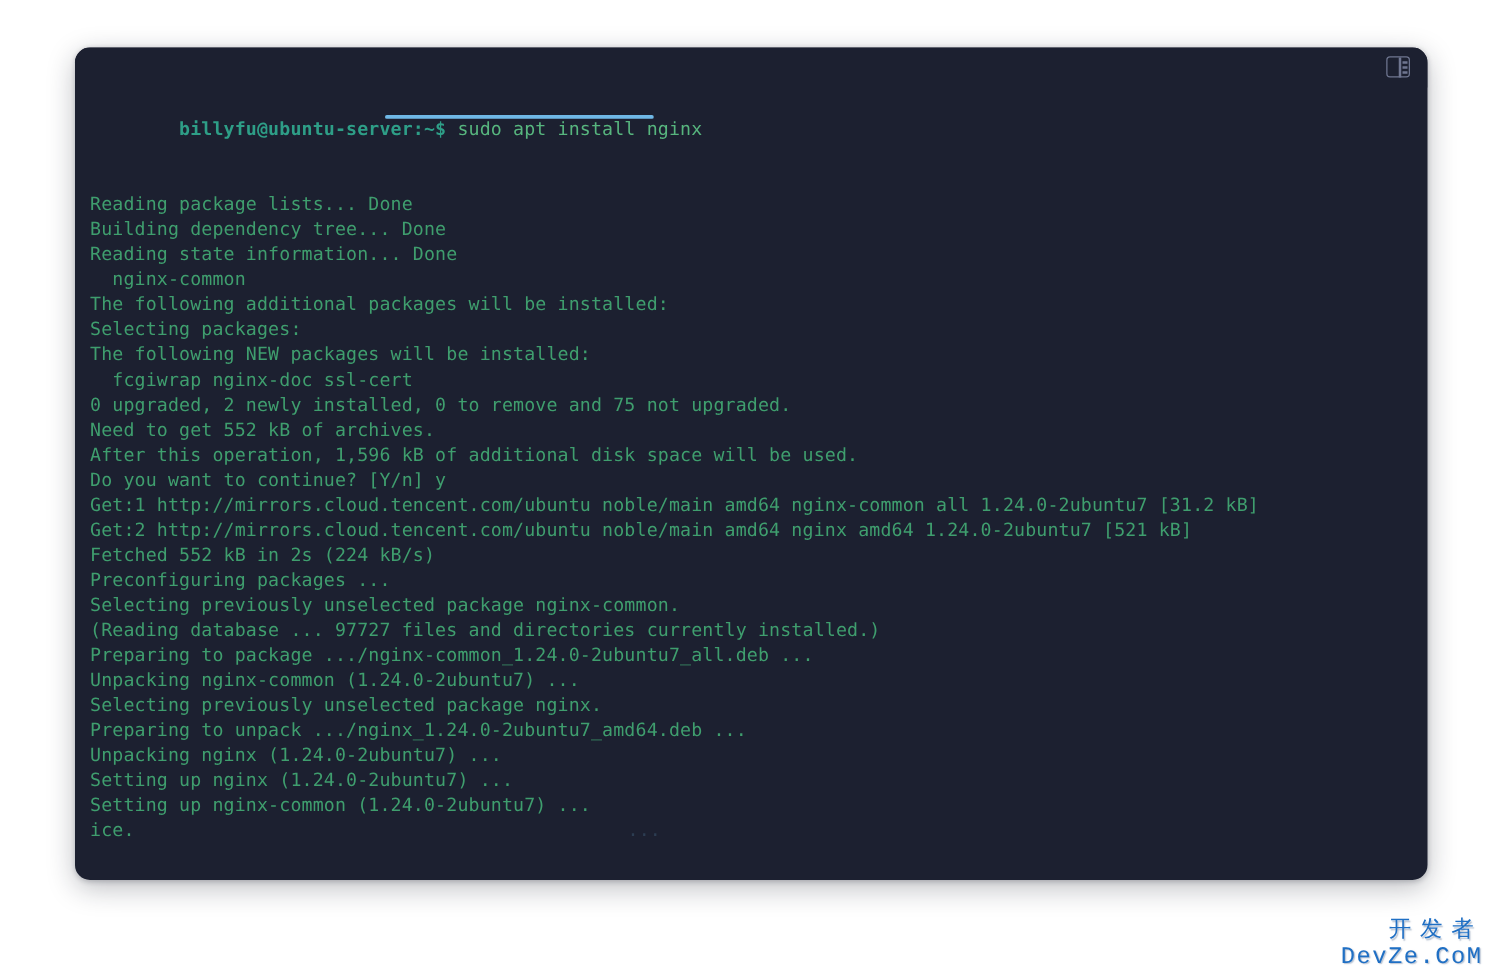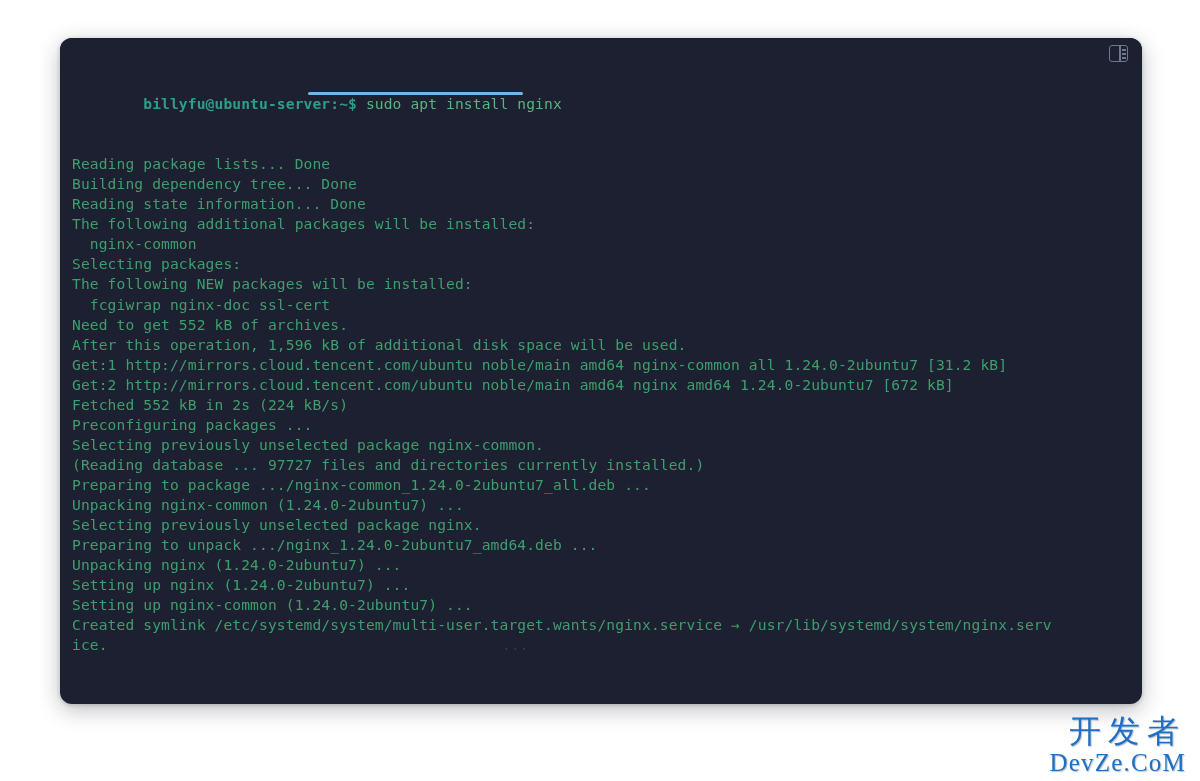--- a/index.html
+++ b/index.html
@@ -124,29 +124,29 @@
   #watermark {
     position: absolute;
     right: 14px;
     bottom: 6px;
     text-align: right;
     line-height: 1;
     user-select: none;
   }
   #watermark-cn {
     font-family: "DejaVu Sans", "Liberation Sans", sans-serif;
-    font-size: 32px;
+    font-size: 18px;
     letter-spacing: 7px;
     color: #1f6fc4;
     display: block;
     text-shadow: 1px 1px 1px rgba(120,140,170,0.55);
   }
   #watermark-en {
-    font-family: Liberation Serif, serif;
-    font-size: 25px;
+    font-family: Liberation Mono, monospace;
+    font-size: 19px;
     letter-spacing: 1.2px;
     color: #1f6fc4;
     display: block;
     margin-top: 3px;
     text-shadow: 1px 1px 1px rgba(120,140,170,0.55);
   }
 </style>
 </head>
 <body>
 
@@ -162,41 +162,42 @@
 
       <div class="line prompt-line">
         <span class="prompt-user">billyfu@ubuntu-server:~$ </span><span class="prompt-cmd">sudo apt install nginx</span>
         <span id="command-underline"></span>
       </div>
 
       <div id="output-lines">
           <div class="line">Reading package lists... Done</div>
           <div class="line">Building dependency tree... Done</div>
           <div class="line">Reading state information... Done</div>
+          <div class="line">  nginx-common</div>
           <div class="line">The following additional packages will be installed:</div>
-          <div class="line">  nginx-common</div>
           <div class="line">Selecting packages:</div>
           <div class="line">The following NEW packages will be installed:</div>
           <div class="line">  fcgiwrap nginx-doc ssl-cert</div>
+          <div class="line">0 upgraded, 2 newly installed, 0 to remove and 75 not upgraded.</div>
           <div class="line">Need to get 552 kB of archives.</div>
           <div class="line">After this operation, 1,596 kB of additional disk space will be used.</div>
+          <div class="line">Do you want to continue? [Y/n] y</div>
           <div class="line">Get:1 http://mirrors.cloud.tencent.com/ubuntu noble/main amd64 nginx-common all 1.24.0-2ubuntu7 [31.2 kB]</div>
-          <div class="line">Get:2 http://mirrors.cloud.tencent.com/ubuntu noble/main amd64 nginx amd64 1.24.0-2ubuntu7 [672 kB]</div>
+          <div class="line">Get:2 http://mirrors.cloud.tencent.com/ubuntu noble/main amd64 nginx amd64 1.24.0-2ubuntu7 [521 kB]</div>
           <div class="line">Fetched 552 kB in 2s (224 kB/s)</div>
           <div class="line">Preconfiguring packages ...</div>
           <div class="line">Selecting previously unselected package nginx-common.</div>
           <div class="line">(Reading database ... 97727 files and directories currently installed.)</div>
           <div class="line">Preparing to package .../nginx-common_1.24.0-2ubuntu7_all.deb ...</div>
           <div class="line">Unpacking nginx-common (1.24.0-2ubuntu7) ...</div>
           <div class="line">Selecting previously unselected package nginx.</div>
           <div class="line">Preparing to unpack .../nginx_1.24.0-2ubuntu7_amd64.deb ...</div>
           <div class="line">Unpacking nginx (1.24.0-2ubuntu7) ...</div>
           <div class="line">Setting up nginx (1.24.0-2ubuntu7) ...</div>
           <div class="line">Setting up nginx-common (1.24.0-2ubuntu7) ...</div>
-          <div class="line">Created symlink /etc/systemd/system/multi-user.target.wants/nginx.service → /usr/lib/systemd/system/nginx.serv</div>
           <div class="line" style="position: relative;">ice.<span id="ghost-ellipsis">...</span></div>
         </div>
 
     </div>
   </div>
 
   <div id="watermark">
     <span id="watermark-cn">开发者</span>
     <span id="watermark-en">DevZe.CoM</span>
   </div>

